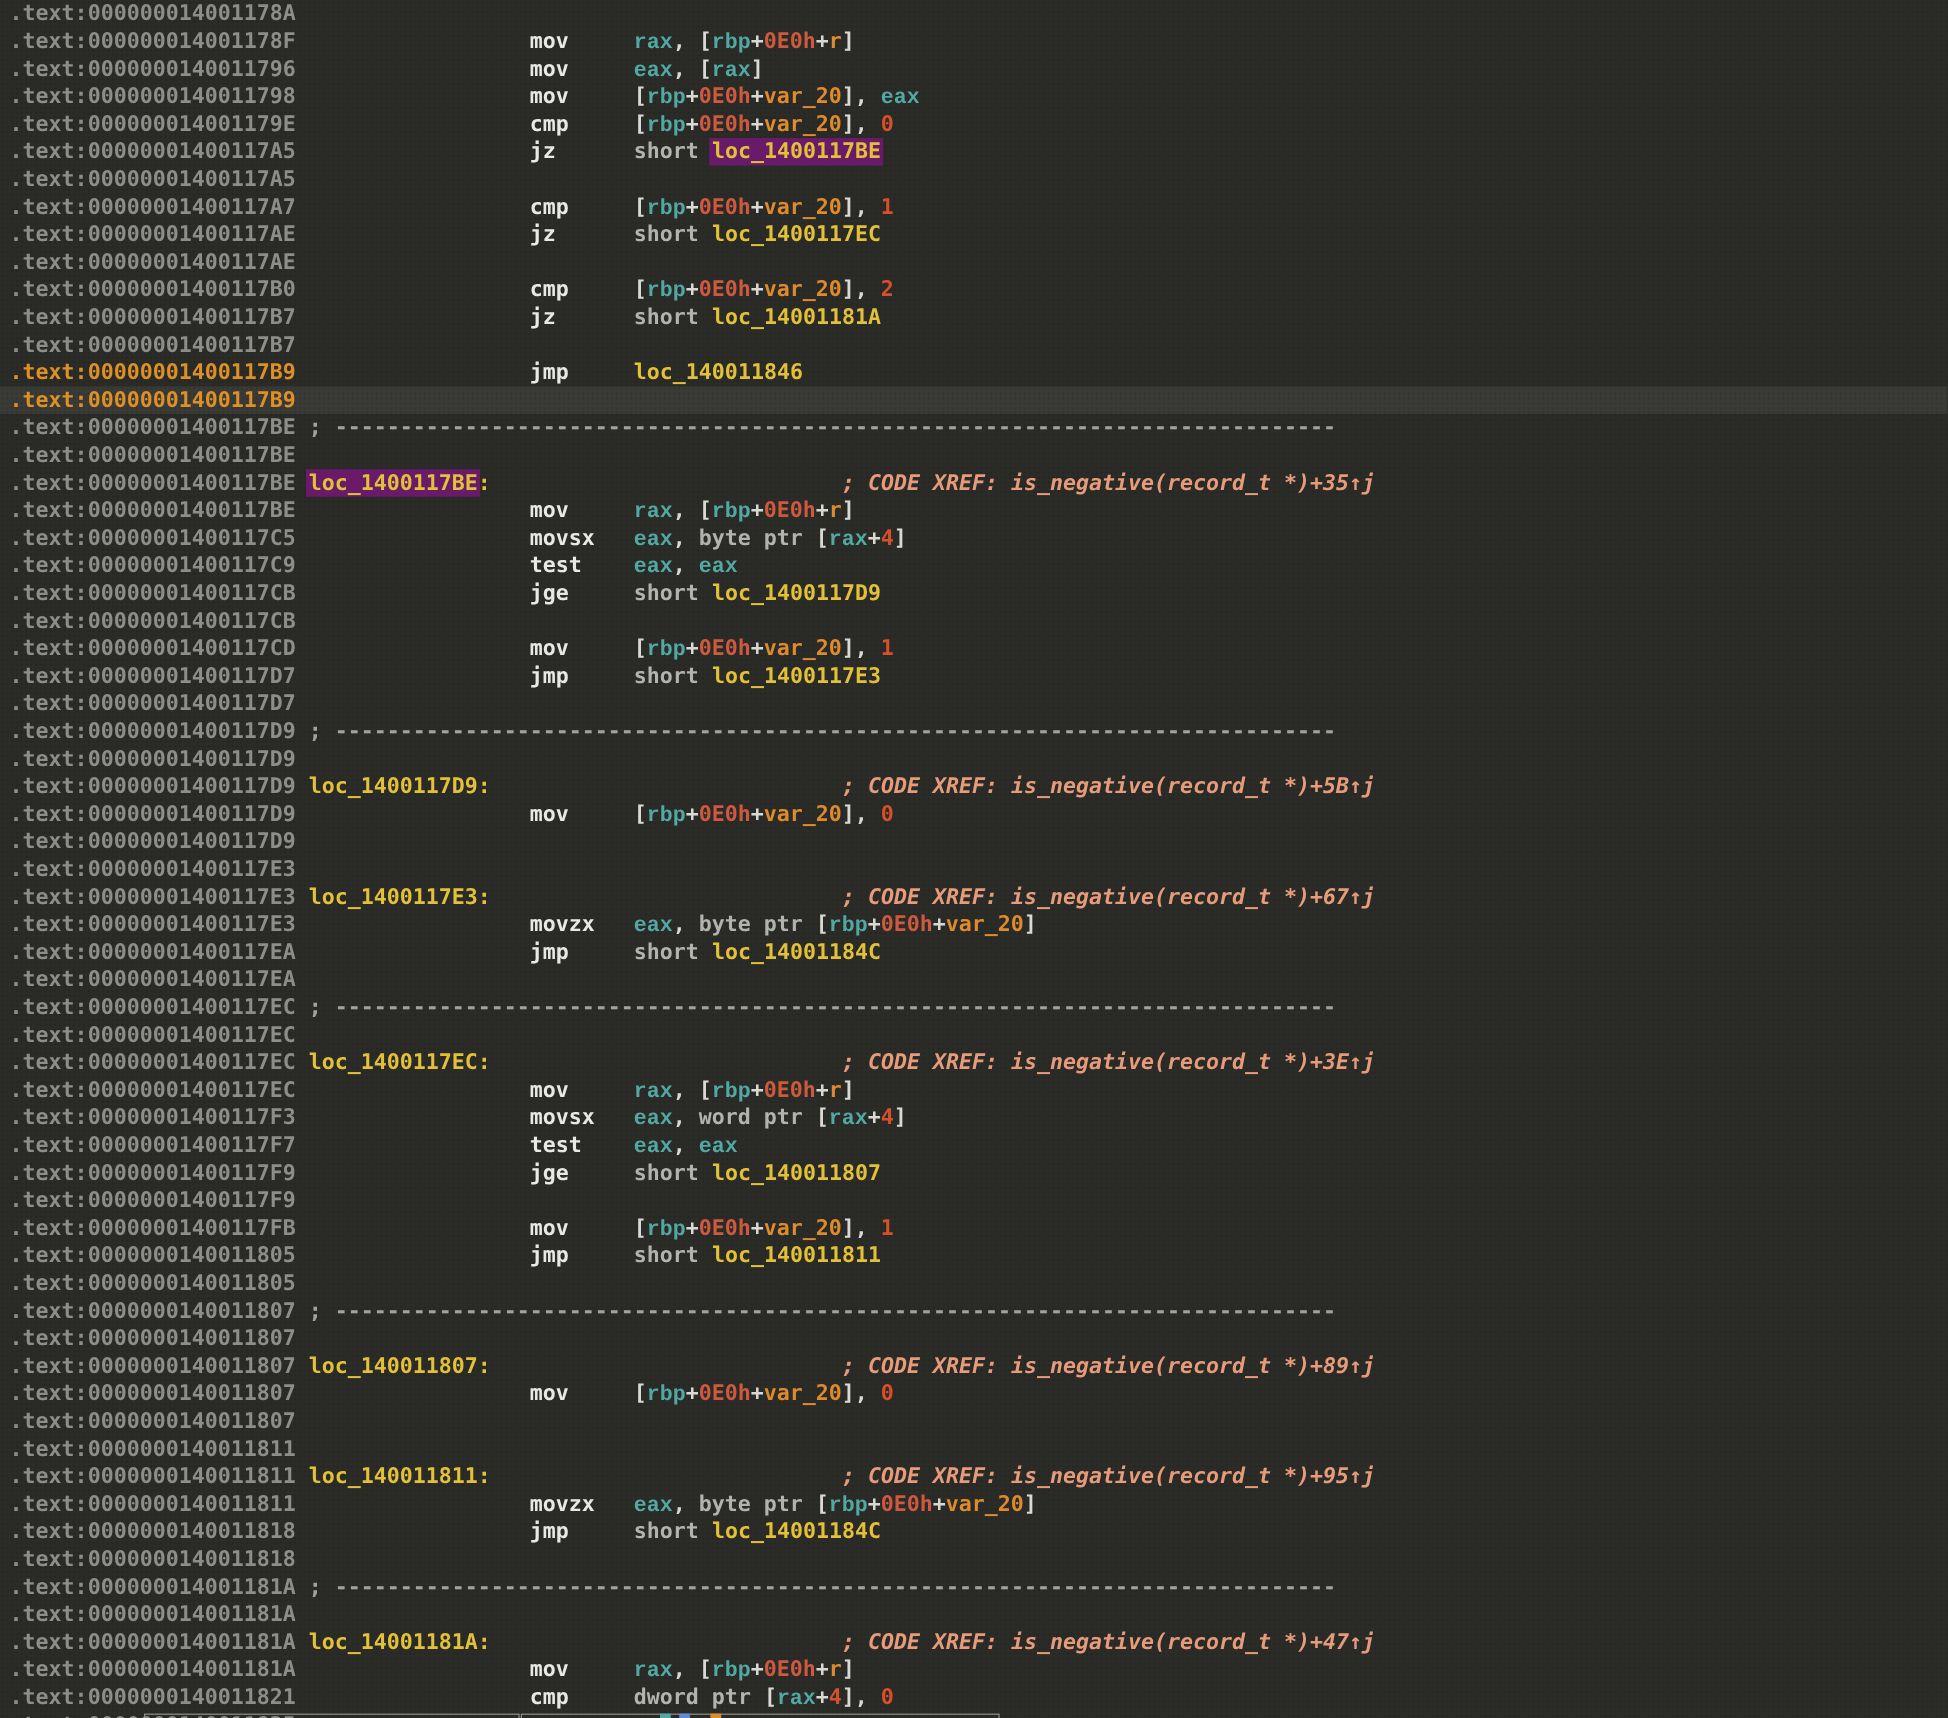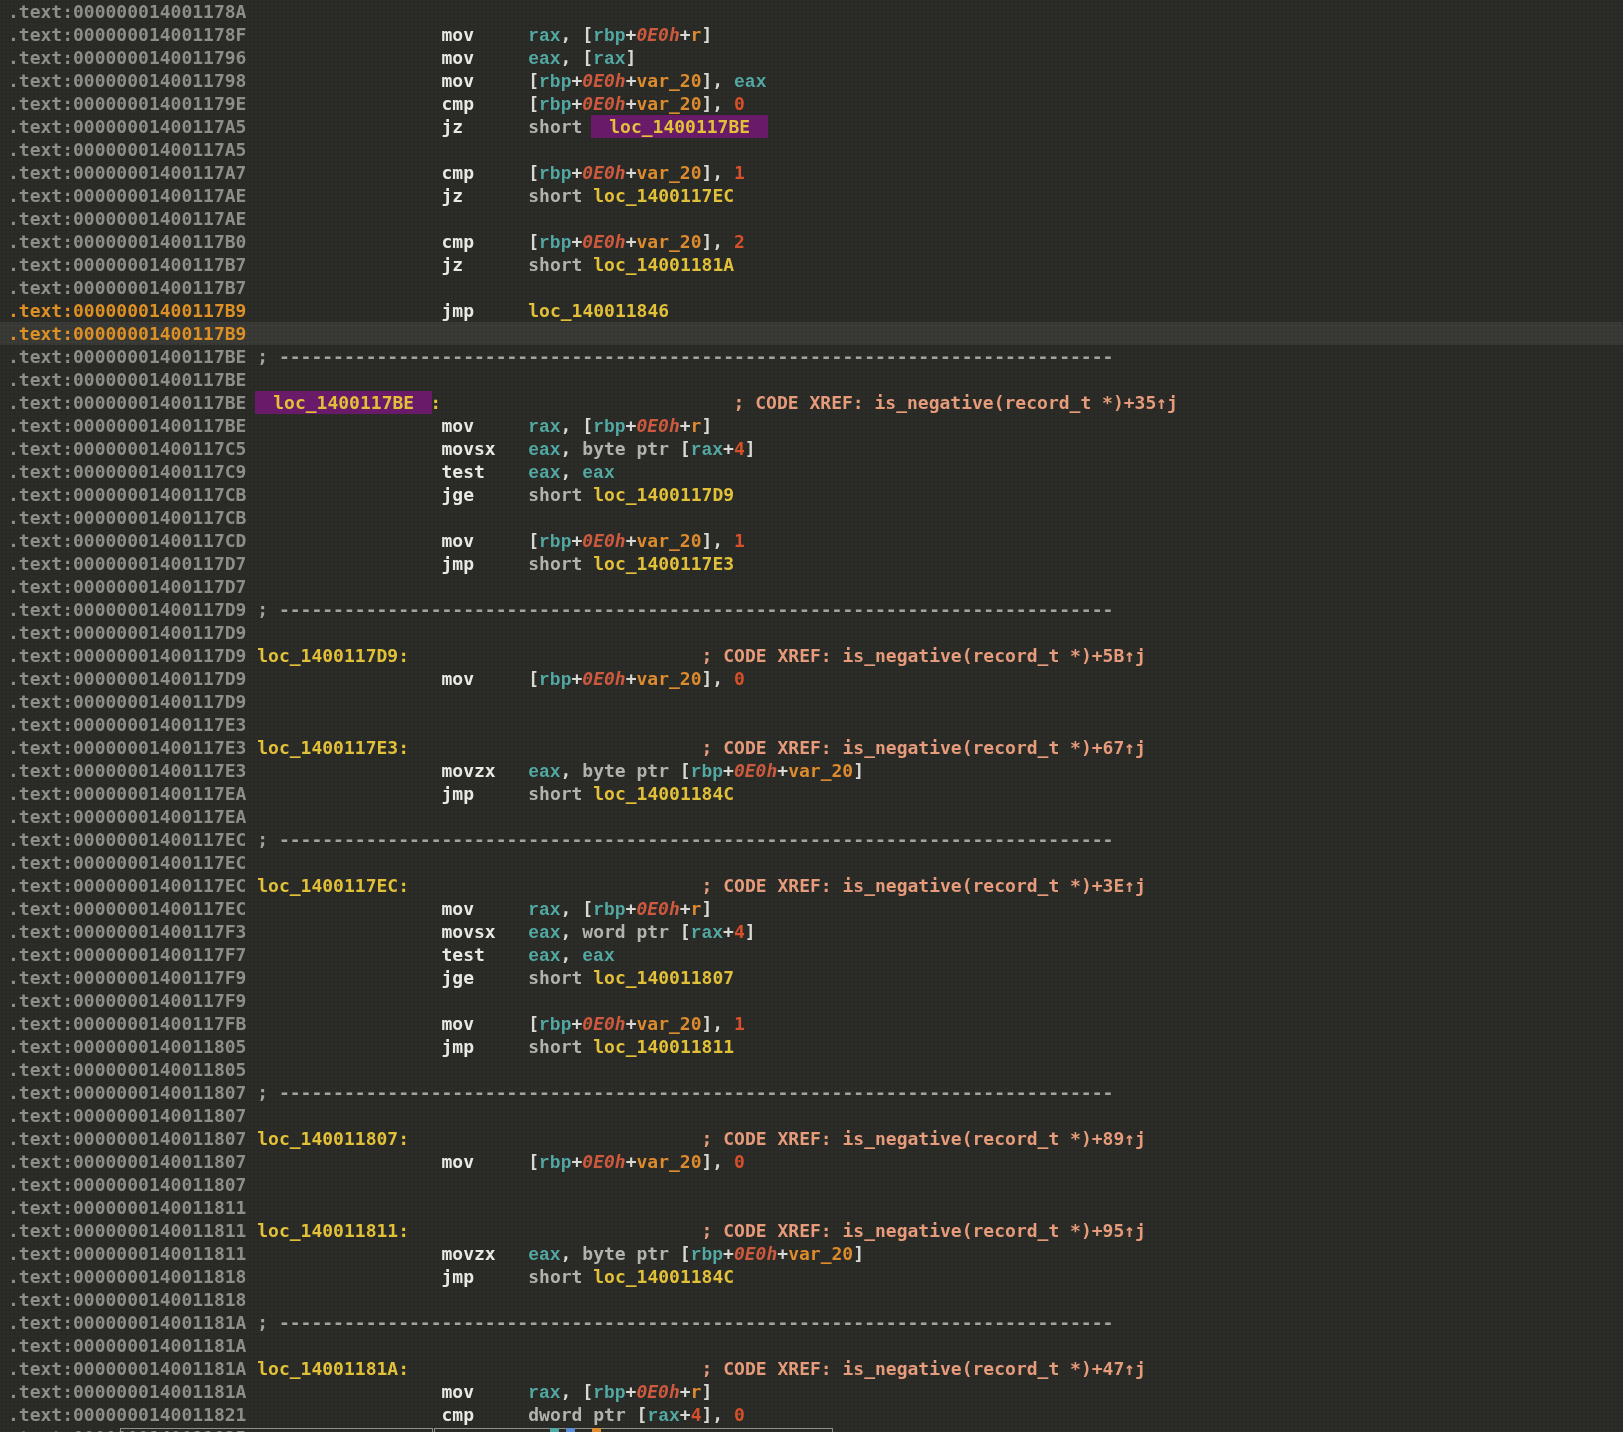--- a/index.html
+++ b/index.html
@@ -25,27 +25,27 @@
     background-color:var(--sel);
     background-image:radial-gradient(#343431 1px, transparent 1.2px);
     background-size:4px 4px;
   }
   .addr{color:var(--addr);}
   .addr.orange{color:var(--addr-o);}
   .mn{color:var(--mn);}
   .kw{color:var(--kw);}
   .punc{color:var(--punc);}
   .reg{color:var(--reg);font-family:Liberation Mono, monospace;}
-  .hex{color:var(--hex);font-style:italic;}
+  .hex{color:var(--hex);}
   .num{color:var(--num);}
   .var{color:var(--var);}
   .loc{color:var(--loc);}
-  .cmt{color:var(--cmt);}
+  .cmt{color:var(--cmt);font-style:italic;}
   .sep{color:var(--sep);}
-  .hl{background-color:var(--hlbg);padding:1px 18px;margin:-1px -2px;}
+  .hl{background-color:var(--hlbg);padding:1px 2px;margin:-1px -2px;}
   .line.partial{position:relative;overflow:hidden;}
   .pbox{position:absolute;top:2px;height:16px;border:1px solid var(--boxline);box-sizing:border-box;}
   .ptick{position:absolute;top:2px;height:4px;width:9px;}
 </style>
 </head>
 <body>
 
 <div id="listing"><div class="line"><span class="addr">.text:000000014001178A</span></div><div class="line"><span class="addr">.text:000000014001178F</span>                  <span class="mn">mov     </span><span class="reg">rax</span><span class="punc">, [</span><span class="reg">rbp</span><span class="punc">+</span><span class="hex">0E0h</span><span class="punc">+</span><span class="var">r</span><span class="punc">]</span></div><div class="line"><span class="addr">.text:0000000140011796</span>                  <span class="mn">mov     </span><span class="reg">eax</span><span class="punc">, [</span><span class="reg">rax</span><span class="punc">]</span></div><div class="line"><span class="addr">.text:0000000140011798</span>                  <span class="mn">mov     </span><span class="punc">[</span><span class="reg">rbp</span><span class="punc">+</span><span class="hex">0E0h</span><span class="punc">+</span><span class="var">var_20</span><span class="punc">], </span><span class="reg">eax</span></div><div class="line"><span class="addr">.text:000000014001179E</span>                  <span class="mn">cmp     </span><span class="punc">[</span><span class="reg">rbp</span><span class="punc">+</span><span class="hex">0E0h</span><span class="punc">+</span><span class="var">var_20</span><span class="punc">], </span><span class="num">0</span></div><div class="line"><span class="addr">.text:00000001400117A5</span>                  <span class="mn">jz      </span><span class="kw">short </span><span class="loc hl">loc_1400117BE</span></div><div class="line"><span class="addr">.text:00000001400117A5</span></div><div class="line"><span class="addr">.text:00000001400117A7</span>                  <span class="mn">cmp     </span><span class="punc">[</span><span class="reg">rbp</span><span class="punc">+</span><span class="hex">0E0h</span><span class="punc">+</span><span class="var">var_20</span><span class="punc">], </span><span class="num">1</span></div><div class="line"><span class="addr">.text:00000001400117AE</span>                  <span class="mn">jz      </span><span class="kw">short </span><span class="loc">loc_1400117EC</span></div><div class="line"><span class="addr">.text:00000001400117AE</span></div><div class="line"><span class="addr">.text:00000001400117B0</span>                  <span class="mn">cmp     </span><span class="punc">[</span><span class="reg">rbp</span><span class="punc">+</span><span class="hex">0E0h</span><span class="punc">+</span><span class="var">var_20</span><span class="punc">], </span><span class="num">2</span></div><div class="line"><span class="addr">.text:00000001400117B7</span>                  <span class="mn">jz      </span><span class="kw">short </span><span class="loc">loc_14001181A</span></div><div class="line"><span class="addr">.text:00000001400117B7</span></div><div class="line"><span class="addr orange">.text:00000001400117B9</span>                  <span class="mn">jmp     </span><span class="loc">loc_140011846</span></div><div class="line sel"><span class="addr orange">.text:00000001400117B9</span></div><div class="line"><span class="addr">.text:00000001400117BE</span> <span class="sep">; -----------------------------------------------------------------------------</span></div><div class="line"><span class="addr">.text:00000001400117BE</span></div><div class="line"><span class="addr">.text:00000001400117BE</span> <span class="loc hl">loc_1400117BE</span><span class="loc">:</span>                           <span class="cmt">; CODE XREF: is_negative(record_t *)+35↑j</span></div><div class="line"><span class="addr">.text:00000001400117BE</span>                  <span class="mn">mov     </span><span class="reg">rax</span><span class="punc">, [</span><span class="reg">rbp</span><span class="punc">+</span><span class="hex">0E0h</span><span class="punc">+</span><span class="var">r</span><span class="punc">]</span></div><div class="line"><span class="addr">.text:00000001400117C5</span>                  <span class="mn">movsx   </span><span class="reg">eax</span><span class="punc">, </span><span class="kw">byte ptr </span><span class="punc">[</span><span class="reg">rax</span><span class="punc">+</span><span class="num">4</span><span class="punc">]</span></div><div class="line"><span class="addr">.text:00000001400117C9</span>                  <span class="mn">test    </span><span class="reg">eax</span><span class="punc">, </span><span class="reg">eax</span></div><div class="line"><span class="addr">.text:00000001400117CB</span>                  <span class="mn">jge     </span><span class="kw">short </span><span class="loc">loc_1400117D9</span></div><div class="line"><span class="addr">.text:00000001400117CB</span></div><div class="line"><span class="addr">.text:00000001400117CD</span>                  <span class="mn">mov     </span><span class="punc">[</span><span class="reg">rbp</span><span class="punc">+</span><span class="hex">0E0h</span><span class="punc">+</span><span class="var">var_20</span><span class="punc">], </span><span class="num">1</span></div><div class="line"><span class="addr">.text:00000001400117D7</span>                  <span class="mn">jmp     </span><span class="kw">short </span><span class="loc">loc_1400117E3</span></div><div class="line"><span class="addr">.text:00000001400117D7</span></div><div class="line"><span class="addr">.text:00000001400117D9</span> <span class="sep">; -----------------------------------------------------------------------------</span></div><div class="line"><span class="addr">.text:00000001400117D9</span></div><div class="line"><span class="addr">.text:00000001400117D9</span> <span class="loc">loc_1400117D9</span><span class="loc">:</span>                           <span class="cmt">; CODE XREF: is_negative(record_t *)+5B↑j</span></div><div class="line"><span class="addr">.text:00000001400117D9</span>                  <span class="mn">mov     </span><span class="punc">[</span><span class="reg">rbp</span><span class="punc">+</span><span class="hex">0E0h</span><span class="punc">+</span><span class="var">var_20</span><span class="punc">], </span><span class="num">0</span></div><div class="line"><span class="addr">.text:00000001400117D9</span></div><div class="line"><span class="addr">.text:00000001400117E3</span></div><div class="line"><span class="addr">.text:00000001400117E3</span> <span class="loc">loc_1400117E3</span><span class="loc">:</span>                           <span class="cmt">; CODE XREF: is_negative(record_t *)+67↑j</span></div><div class="line"><span class="addr">.text:00000001400117E3</span>                  <span class="mn">movzx   </span><span class="reg">eax</span><span class="punc">, </span><span class="kw">byte ptr </span><span class="punc">[</span><span class="reg">rbp</span><span class="punc">+</span><span class="hex">0E0h</span><span class="punc">+</span><span class="var">var_20</span><span class="punc">]</span></div><div class="line"><span class="addr">.text:00000001400117EA</span>                  <span class="mn">jmp     </span><span class="kw">short </span><span class="loc">loc_14001184C</span></div><div class="line"><span class="addr">.text:00000001400117EA</span></div><div class="line"><span class="addr">.text:00000001400117EC</span> <span class="sep">; -----------------------------------------------------------------------------</span></div><div class="line"><span class="addr">.text:00000001400117EC</span></div><div class="line"><span class="addr">.text:00000001400117EC</span> <span class="loc">loc_1400117EC</span><span class="loc">:</span>                           <span class="cmt">; CODE XREF: is_negative(record_t *)+3E↑j</span></div><div class="line"><span class="addr">.text:00000001400117EC</span>                  <span class="mn">mov     </span><span class="reg">rax</span><span class="punc">, [</span><span class="reg">rbp</span><span class="punc">+</span><span class="hex">0E0h</span><span class="punc">+</span><span class="var">r</span><span class="punc">]</span></div><div class="line"><span class="addr">.text:00000001400117F3</span>                  <span class="mn">movsx   </span><span class="reg">eax</span><span class="punc">, </span><span class="kw">word ptr </span><span class="punc">[</span><span class="reg">rax</span><span class="punc">+</span><span class="num">4</span><span class="punc">]</span></div><div class="line"><span class="addr">.text:00000001400117F7</span>                  <span class="mn">test    </span><span class="reg">eax</span><span class="punc">, </span><span class="reg">eax</span></div><div class="line"><span class="addr">.text:00000001400117F9</span>                  <span class="mn">jge     </span><span class="kw">short </span><span class="loc">loc_140011807</span></div><div class="line"><span class="addr">.text:00000001400117F9</span></div><div class="line"><span class="addr">.text:00000001400117FB</span>                  <span class="mn">mov     </span><span class="punc">[</span><span class="reg">rbp</span><span class="punc">+</span><span class="hex">0E0h</span><span class="punc">+</span><span class="var">var_20</span><span class="punc">], </span><span class="num">1</span></div><div class="line"><span class="addr">.text:0000000140011805</span>                  <span class="mn">jmp     </span><span class="kw">short </span><span class="loc">loc_140011811</span></div><div class="line"><span class="addr">.text:0000000140011805</span></div><div class="line"><span class="addr">.text:0000000140011807</span> <span class="sep">; -----------------------------------------------------------------------------</span></div><div class="line"><span class="addr">.text:0000000140011807</span></div><div class="line"><span class="addr">.text:0000000140011807</span> <span class="loc">loc_140011807</span><span class="loc">:</span>                           <span class="cmt">; CODE XREF: is_negative(record_t *)+89↑j</span></div><div class="line"><span class="addr">.text:0000000140011807</span>                  <span class="mn">mov     </span><span class="punc">[</span><span class="reg">rbp</span><span class="punc">+</span><span class="hex">0E0h</span><span class="punc">+</span><span class="var">var_20</span><span class="punc">], </span><span class="num">0</span></div><div class="line"><span class="addr">.text:0000000140011807</span></div><div class="line"><span class="addr">.text:0000000140011811</span></div><div class="line"><span class="addr">.text:0000000140011811</span> <span class="loc">loc_140011811</span><span class="loc">:</span>                           <span class="cmt">; CODE XREF: is_negative(record_t *)+95↑j</span></div><div class="line"><span class="addr">.text:0000000140011811</span>                  <span class="mn">movzx   </span><span class="reg">eax</span><span class="punc">, </span><span class="kw">byte ptr </span><span class="punc">[</span><span class="reg">rbp</span><span class="punc">+</span><span class="hex">0E0h</span><span class="punc">+</span><span class="var">var_20</span><span class="punc">]</span></div><div class="line"><span class="addr">.text:0000000140011818</span>                  <span class="mn">jmp     </span><span class="kw">short </span><span class="loc">loc_14001184C</span></div><div class="line"><span class="addr">.text:0000000140011818</span></div><div class="line"><span class="addr">.text:000000014001181A</span> <span class="sep">; -----------------------------------------------------------------------------</span></div><div class="line"><span class="addr">.text:000000014001181A</span></div><div class="line"><span class="addr">.text:000000014001181A</span> <span class="loc">loc_14001181A</span><span class="loc">:</span>                           <span class="cmt">; CODE XREF: is_negative(record_t *)+47↑j</span></div><div class="line"><span class="addr">.text:000000014001181A</span>                  <span class="mn">mov     </span><span class="reg">rax</span><span class="punc">, [</span><span class="reg">rbp</span><span class="punc">+</span><span class="hex">0E0h</span><span class="punc">+</span><span class="var">r</span><span class="punc">]</span></div><div class="line"><span class="addr">.text:0000000140011821</span>                  <span class="mn">cmp     </span><span class="kw">dword ptr </span><span class="punc">[</span><span class="reg">rax</span><span class="punc">+</span><span class="num">4</span><span class="punc">], </span><span class="num">0</span></div><div class="line partial"><span class="addr">.text:0000000140011825</span><span class="pbox" style="left: 120px; width: 313px;"></span><span class="pbox" style="left: 434px; width: 399px;"></span><span class="ptick" style="left: 550px; background: var(--reg);"></span><span class="ptick" style="left: 566px; background: rgb(91, 141, 214);"></span><span class="ptick" style="left: 592px; background: var(--var);"></span></div></div>
 
 </body></html>

